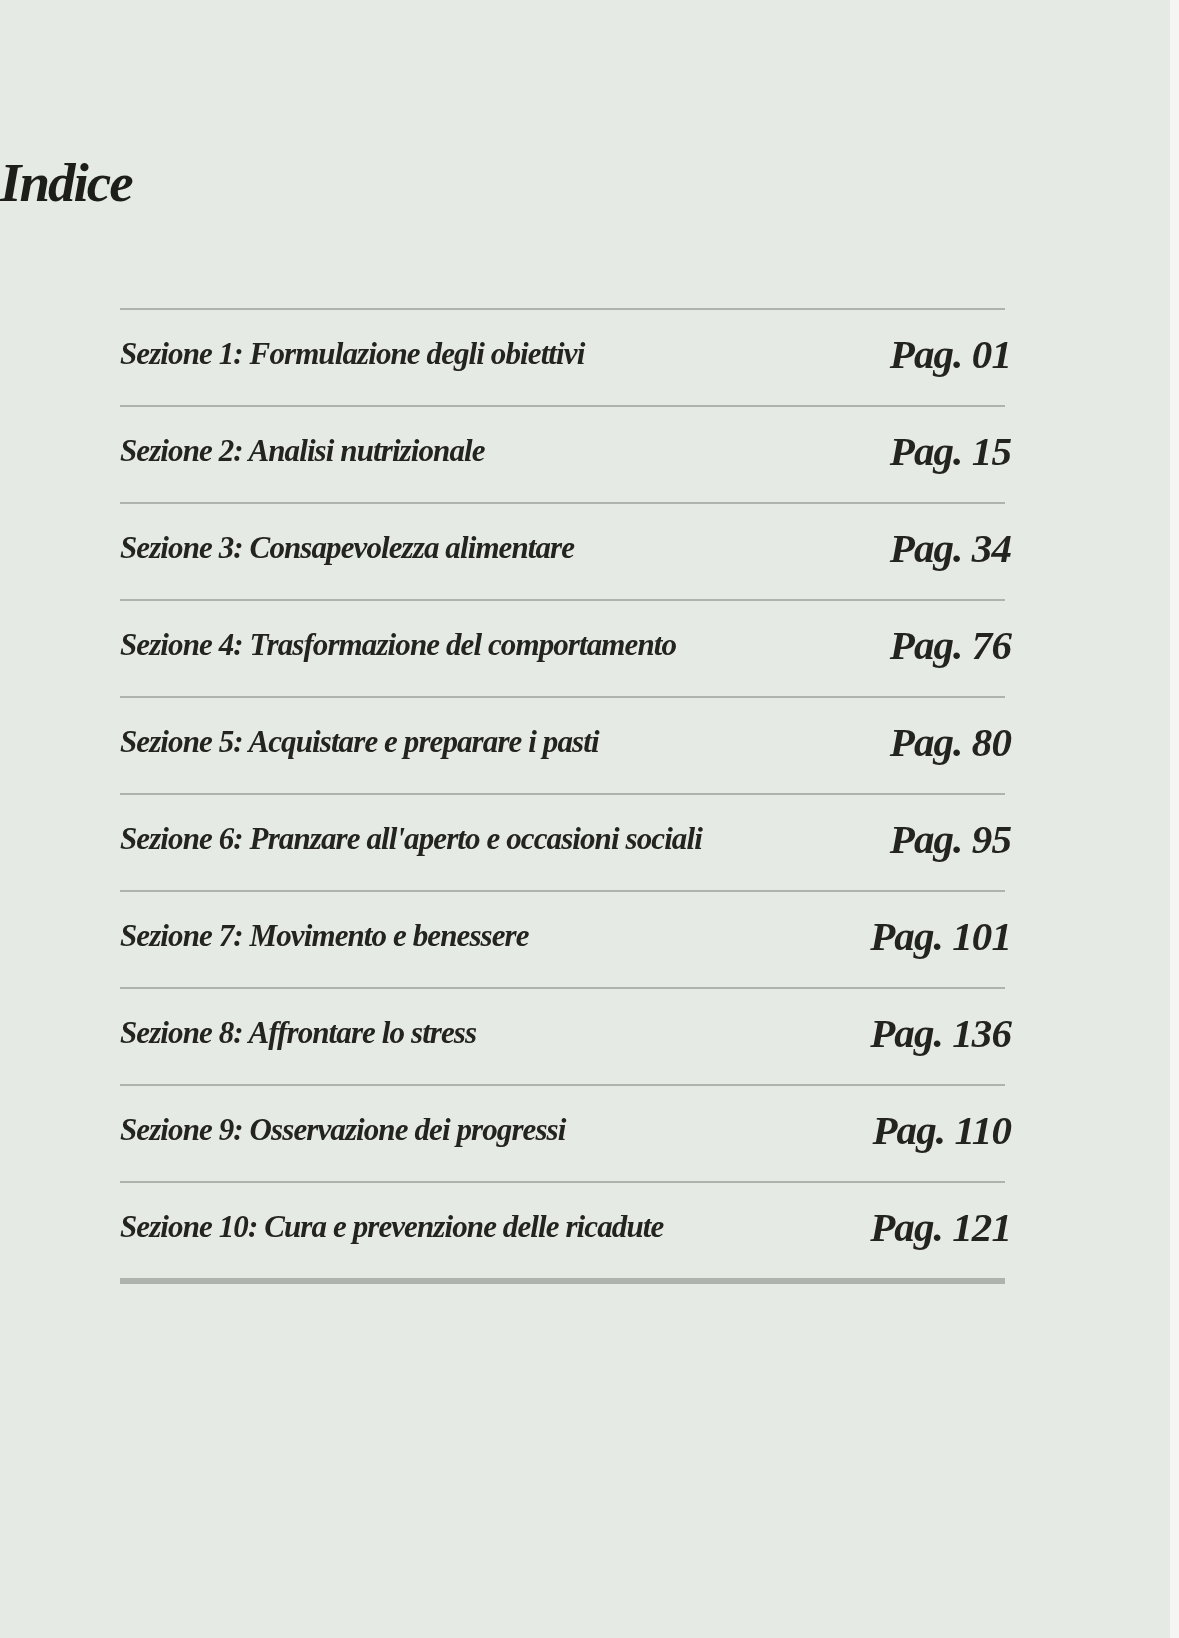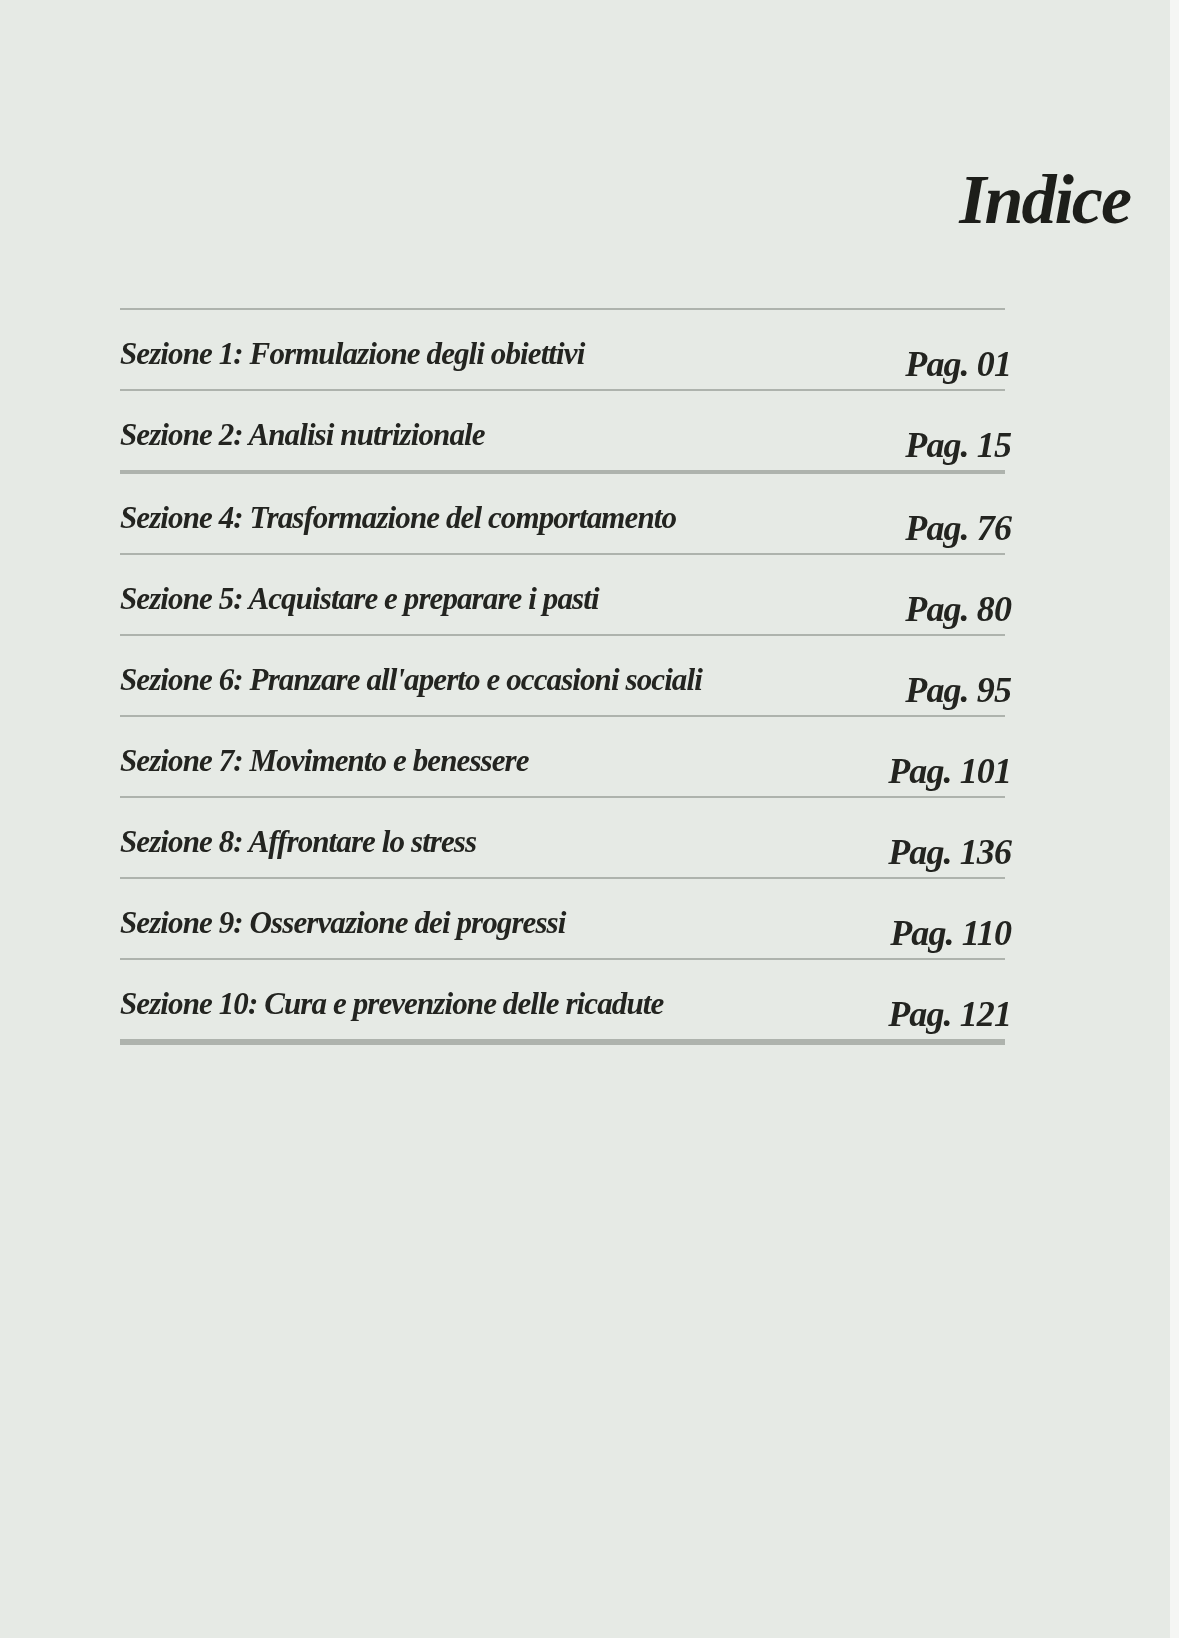--- a/index.html
+++ b/index.html
@@ -28,65 +28,65 @@
       top: 0;
       width: 9px;
       height: 1638px;
       background: #f5f6f4;
     }
     .title {
       position: absolute;
       left: 0;
       width: 1130px;
       top: 118px;
-      text-align: right;
+      text-align: left;
       font-family: "Liberation Serif", "DejaVu Serif", serif;
       font-style: italic;
       font-weight: bold;
-      font-size: 70px;
+      font-size: 55px;
       letter-spacing: -2px;
       color: #1d1e1a;
       line-height: 1;
     }
     .toc {
       position: absolute;
       left: 120px;
       top: 308px;
       width: 885px;
     }
     .rule {
       height: 2px;
       background: #aeb3ad;
       width: 885px;
     }
     .row {
       position: relative;
-      height: 79px;
+      height: 95px;
     }
     .entry-label {
       position: absolute;
       left: 0;
       top: 28px;
       font-family: "Liberation Serif", "DejaVu Serif", serif;
       font-style: italic;
       font-weight: bold;
       font-size: 31px;
       letter-spacing: -0.9px;
       color: #232420;
       white-space: nowrap;
       line-height: 1;
     }
     .entry-page {
       position: absolute;
       right: -6px;
-      top: 36px;
+      top: 24px;
       font-family: "Liberation Serif", "DejaVu Serif", serif;
       font-style: italic;
       font-weight: bold;
-      font-size: 36px;
+      font-size: 41px;
       letter-spacing: -0.9px;
       color: #232420;
       white-space: nowrap;
       line-height: 1;
     }
   </style>
 </head>
 <body>
 
 <div class="page">
@@ -100,20 +100,24 @@
       <span class="entry-page">Pag. 01</span>
     </div>
     <div class="rule"></div>
 
     <div class="row">
       <span class="entry-label">Sezione 2: Analisi nutrizionale</span>
       <span class="entry-page">Pag. 15</span>
     </div>
     <div class="rule"></div>
 
+    <div class="row">
+      <span class="entry-label">Sezione 3: Consapevolezza alimentare</span>
+      <span class="entry-page">Pag. 34</span>
+    </div>
     <div class="rule"></div>
 
     <div class="row">
       <span class="entry-label">Sezione 4: Trasformazione del comportamento</span>
       <span class="entry-page">Pag. 76</span>
     </div>
     <div class="rule"></div>
 
     <div class="row">
       <span class="entry-label">Sezione 5: Acquistare e preparare i pasti</span>

